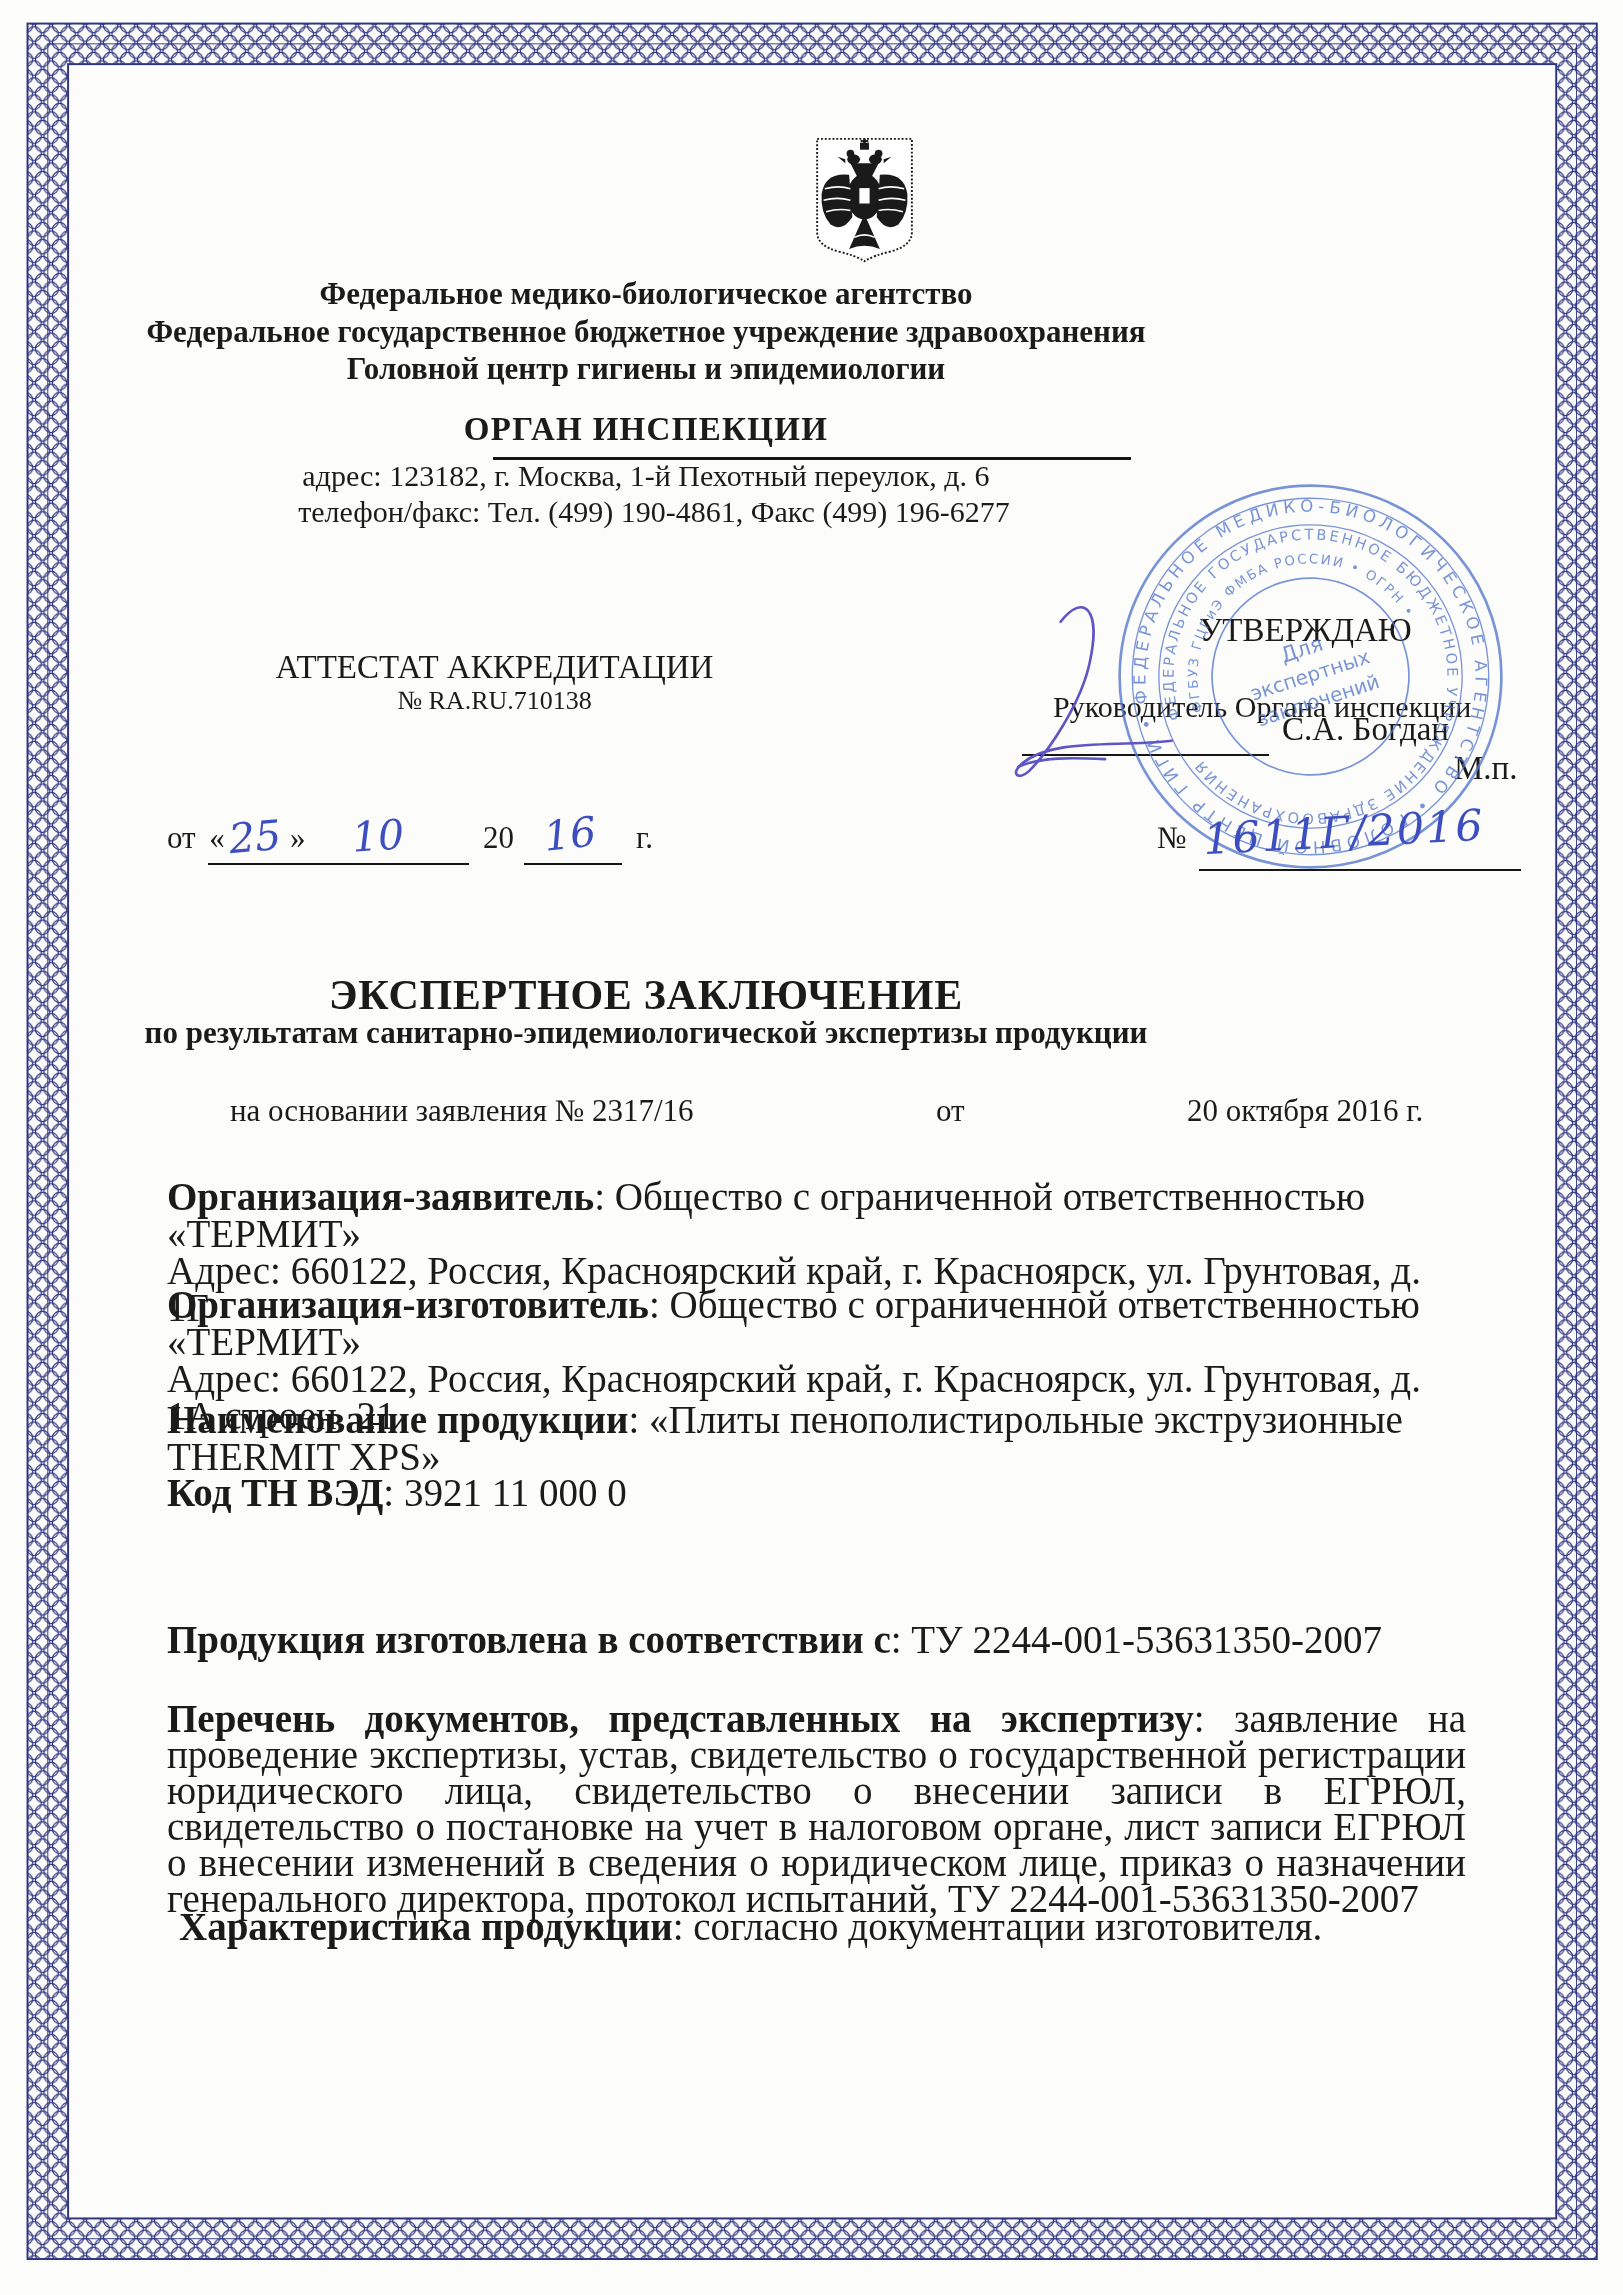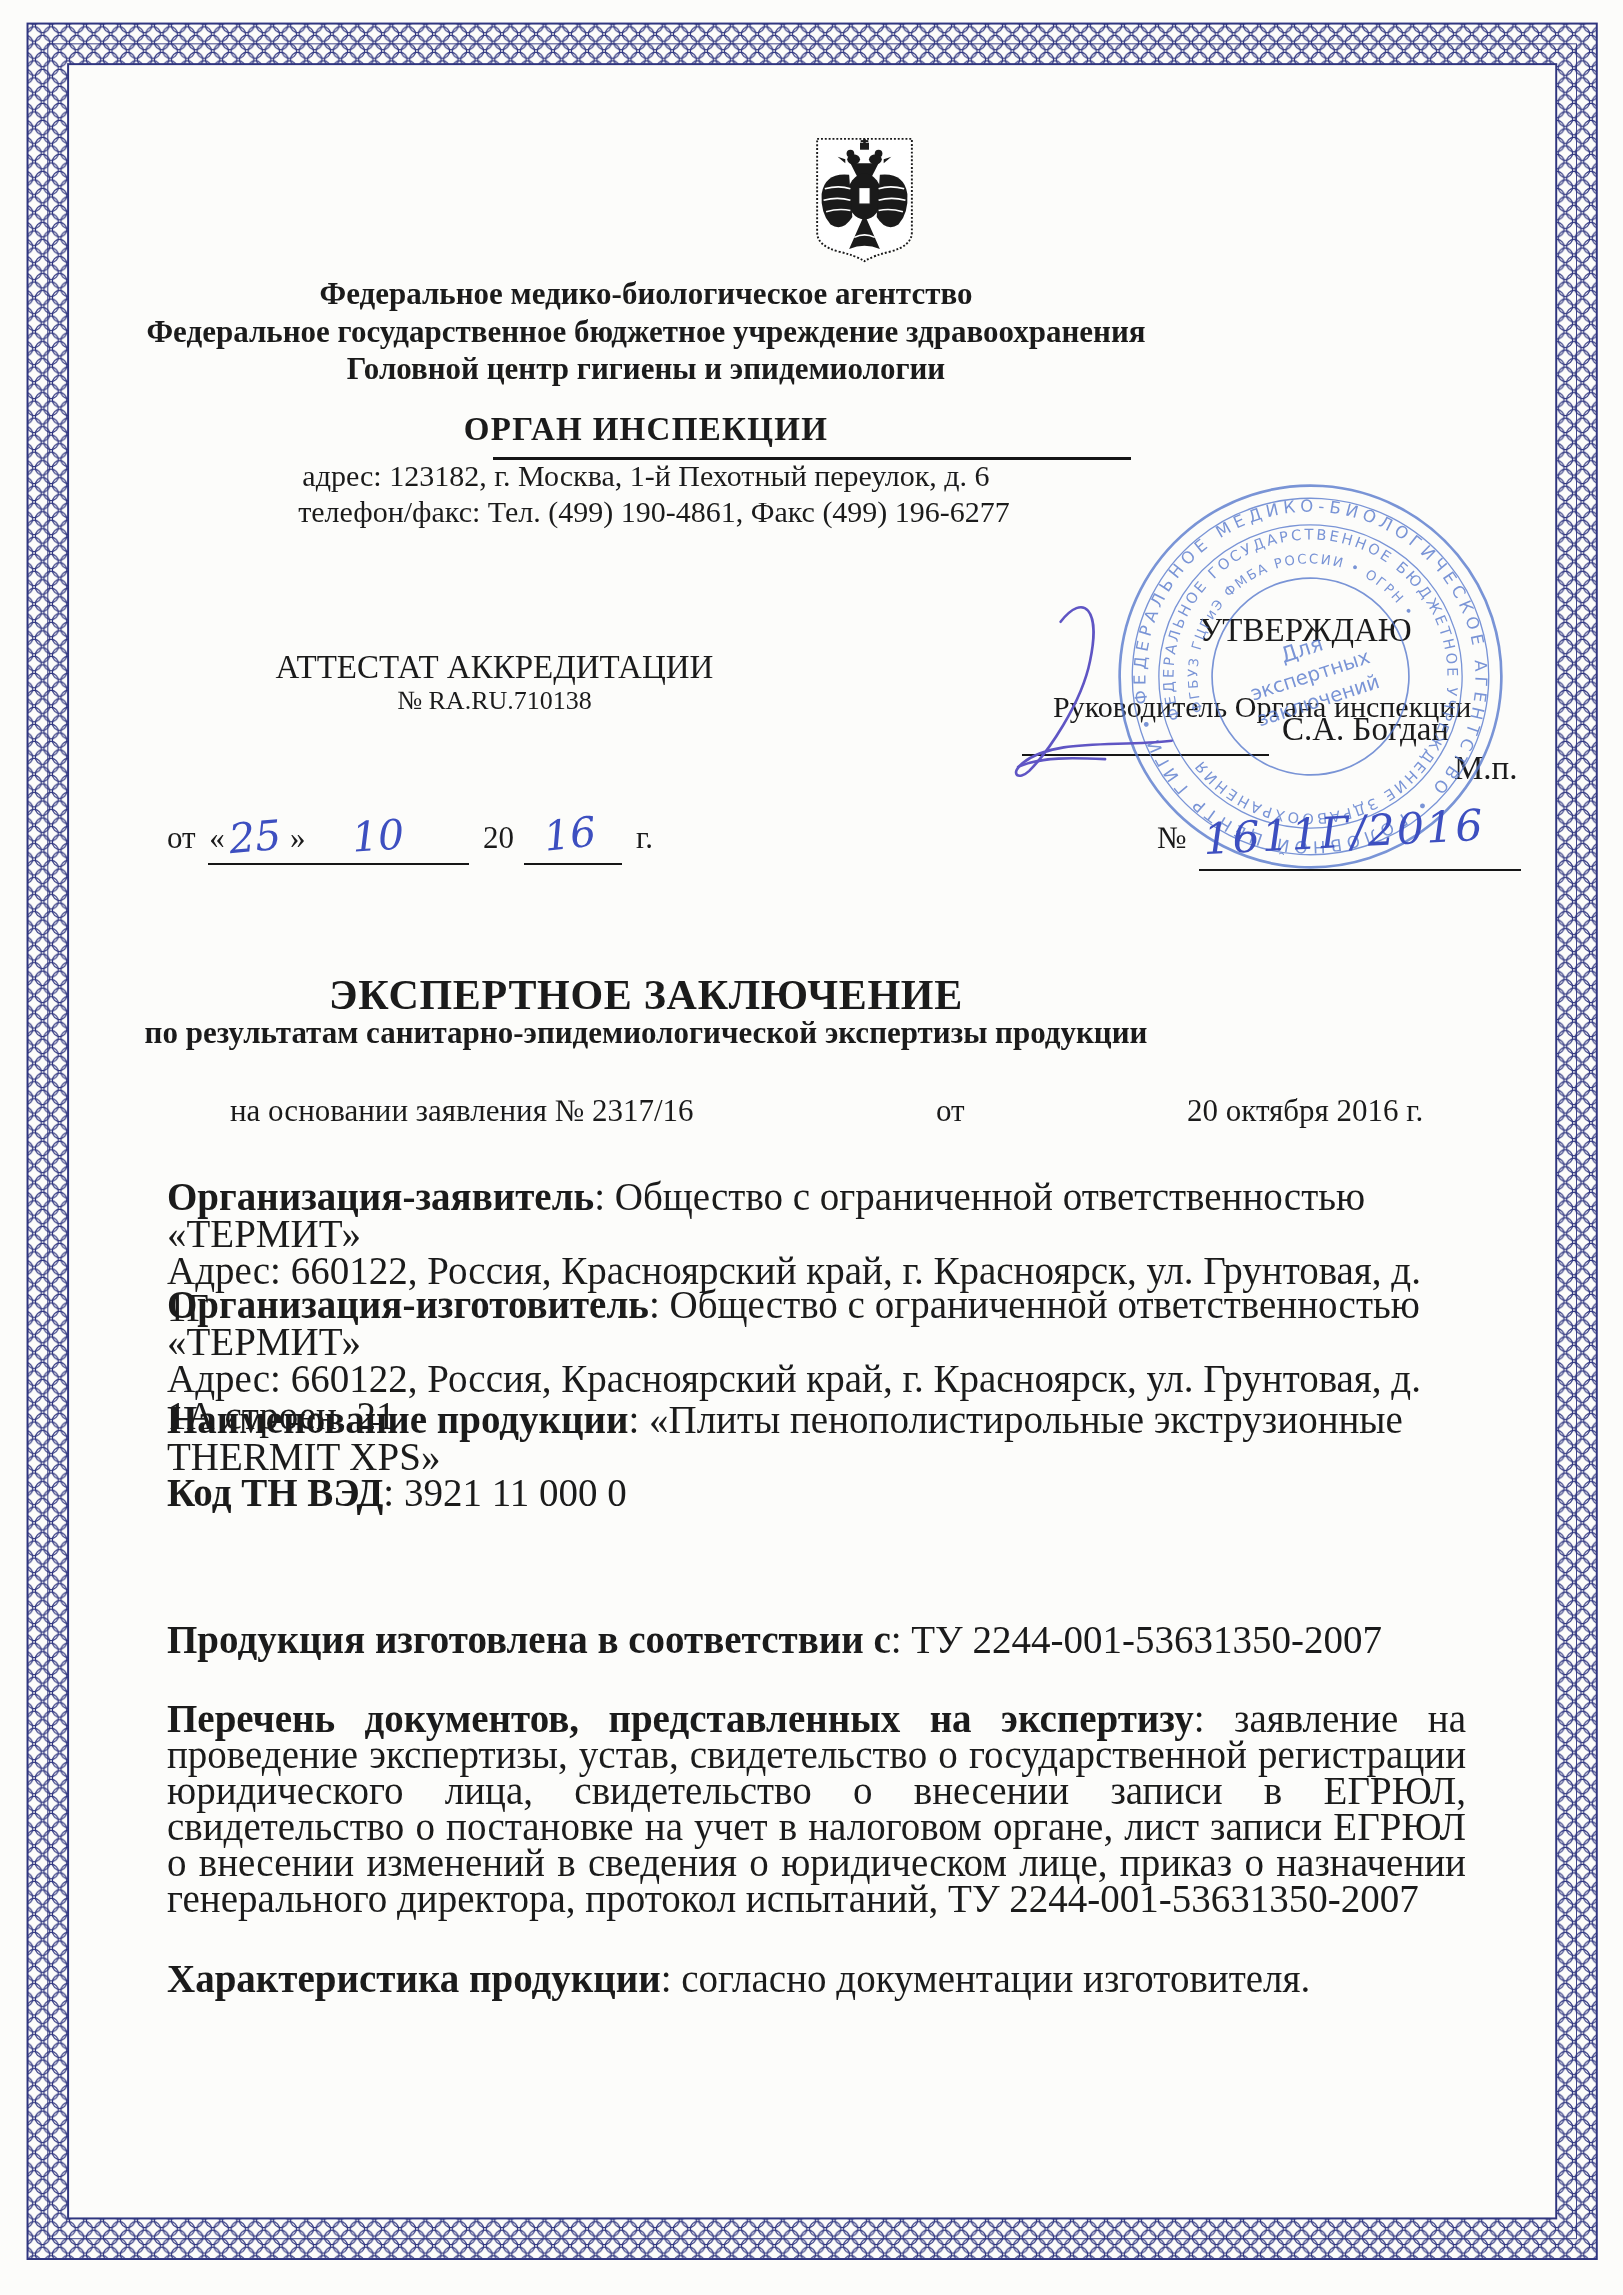--- a/index.html
+++ b/index.html
@@ -178,18 +178,18 @@
 
 
   <div class="body-par" style="top:1621px;">
     <span class="b">Продукция изготовлена в соответствии с</span><span>: ТУ 2244-001-53631350-2007</span>
   </div>
 
   <div class="body-par just" style="top:1701px;">
     <span class="b">Перечень документов, представленных на экспертизу</span><span>: заявление на проведение экспертизы, устав, свидетельство о государственной регистрации юридического лица, свидетельство о внесении записи в ЕГРЮЛ, свидетельство о постановке на учет в налоговом органе, лист записи ЕГРЮЛ о внесении изменений в сведения о юридическом лице, приказ о назначении генерального директора, протокол испытаний, ТУ 2244-001-53631350-2007</span>
   </div>
 
-  <div class="body-par" style="top:1960px;">
+  <div class="body-par" style="top:1908px;margin-left:12px;">
     <span class="b">Характеристика продукции</span><span>: согласно документации изготовителя.</span>
   </div>
 
 </div>
 
 
 </body></html>

